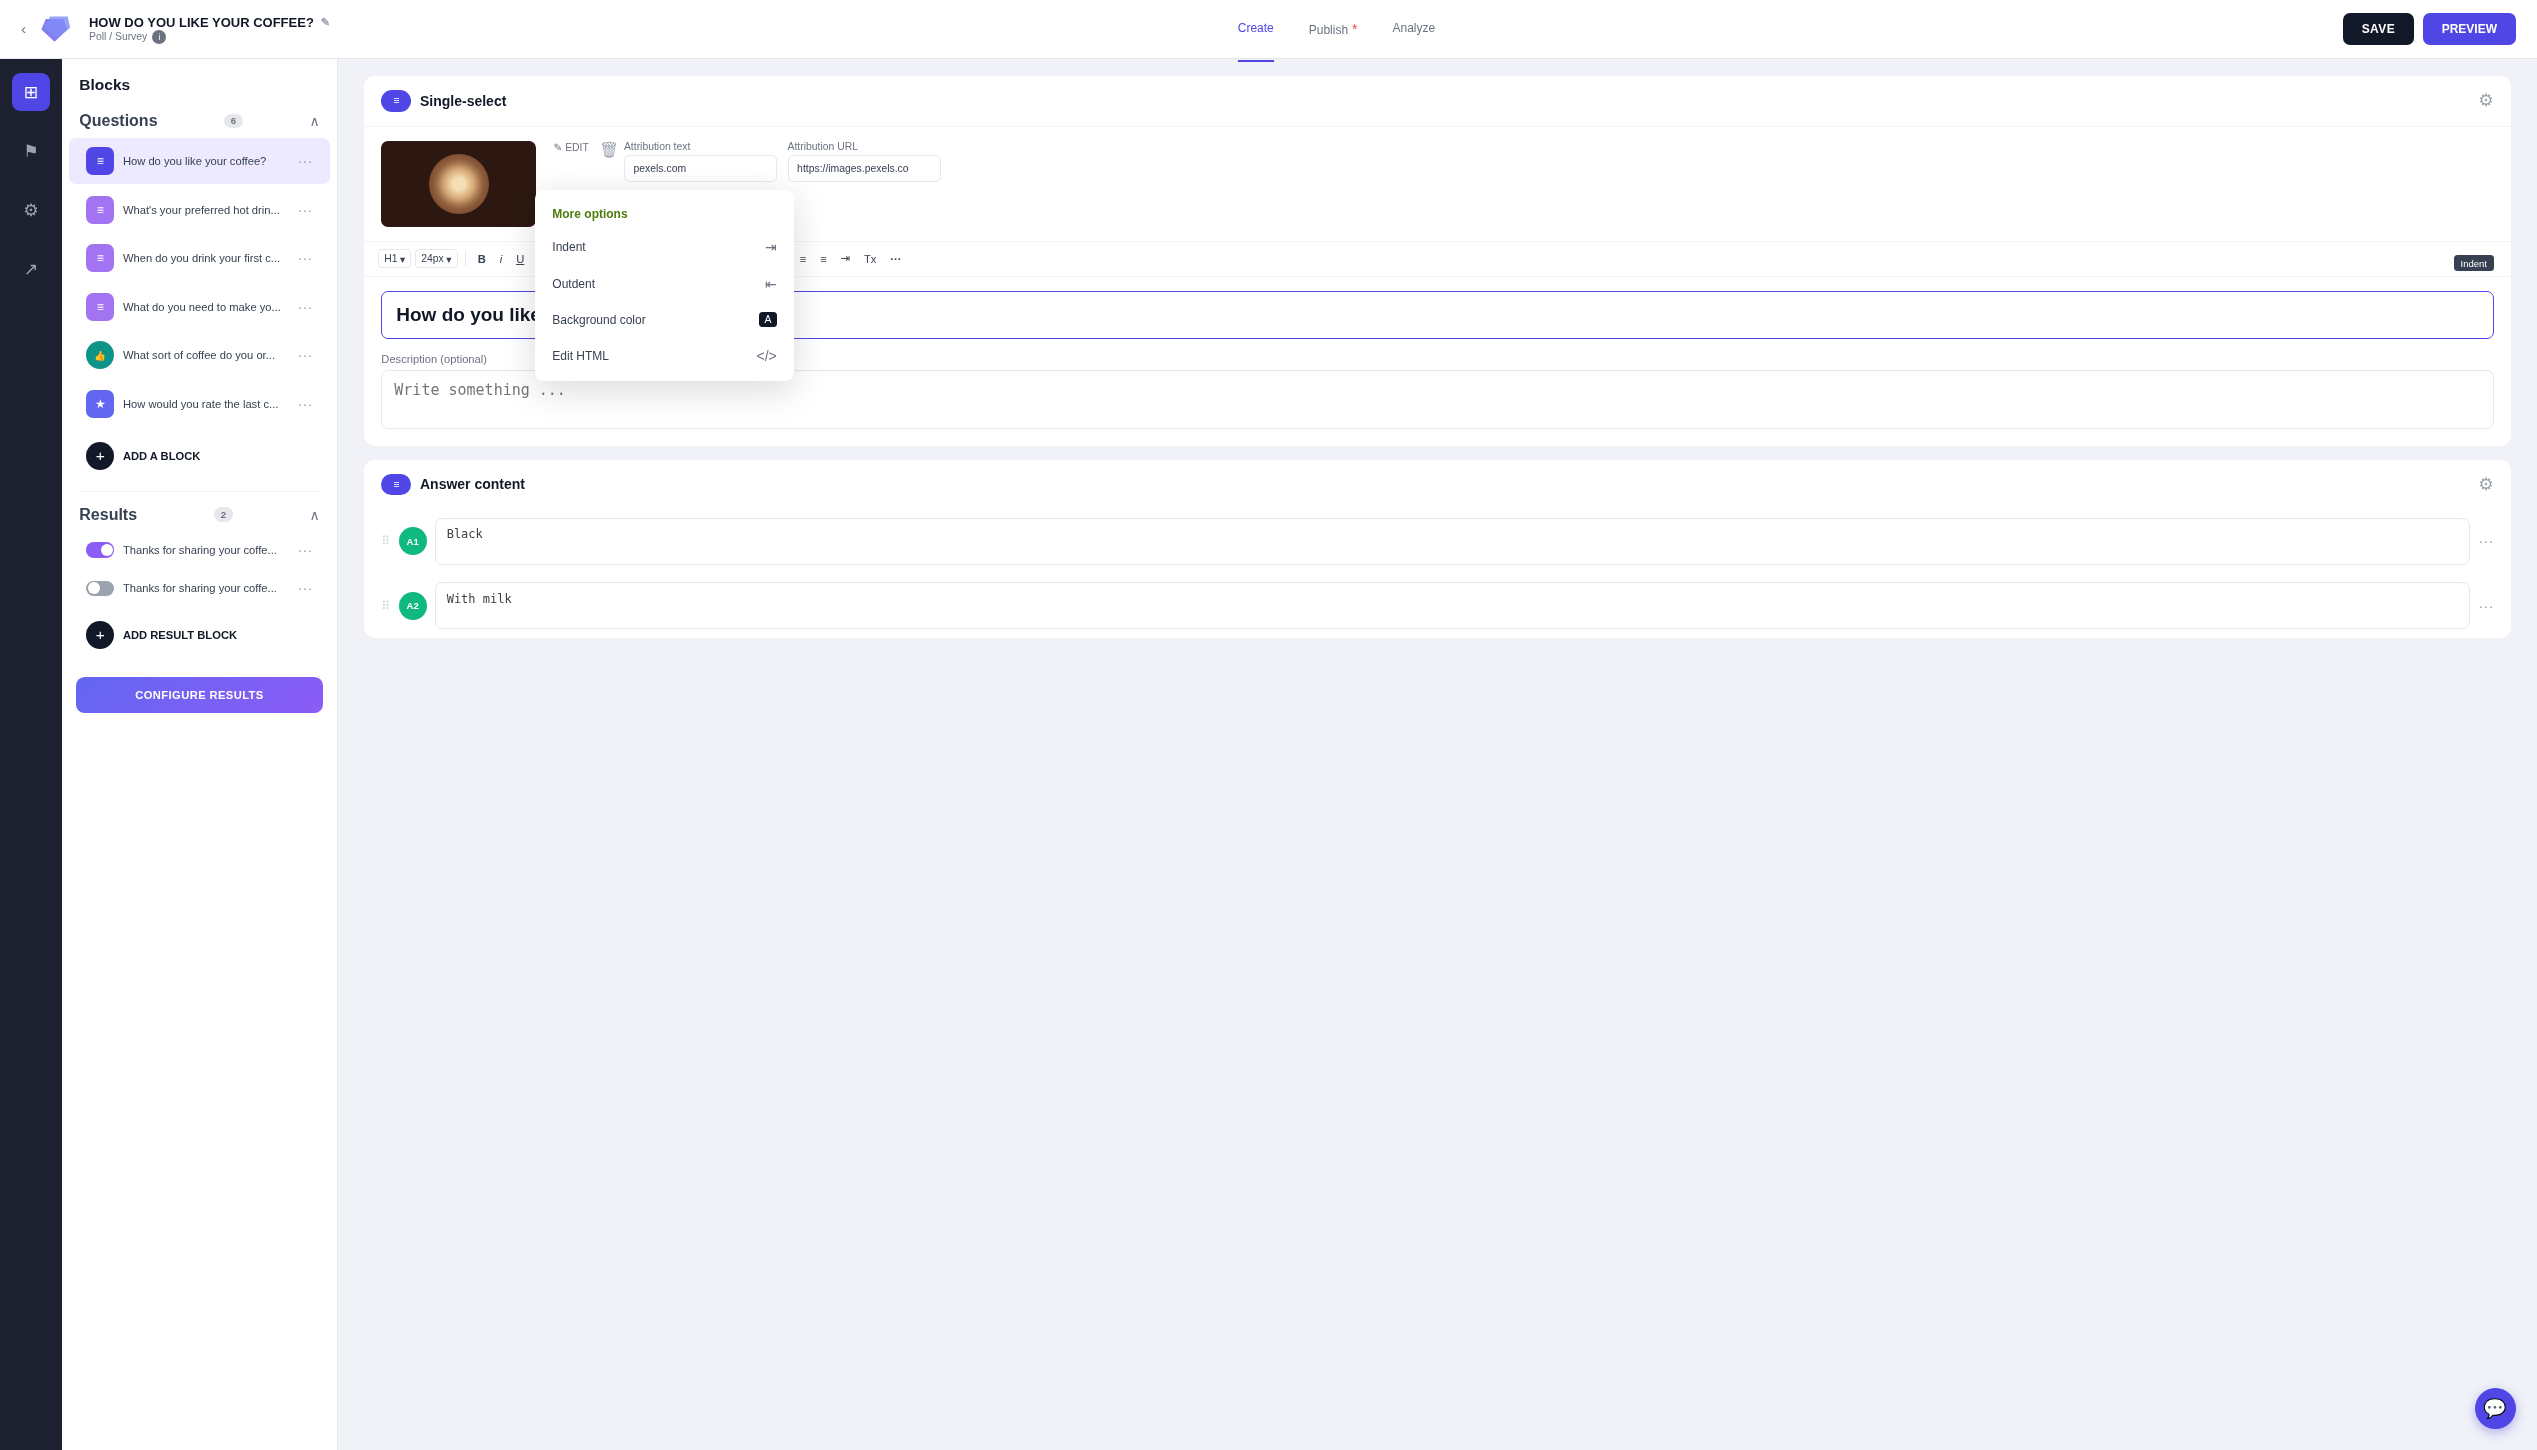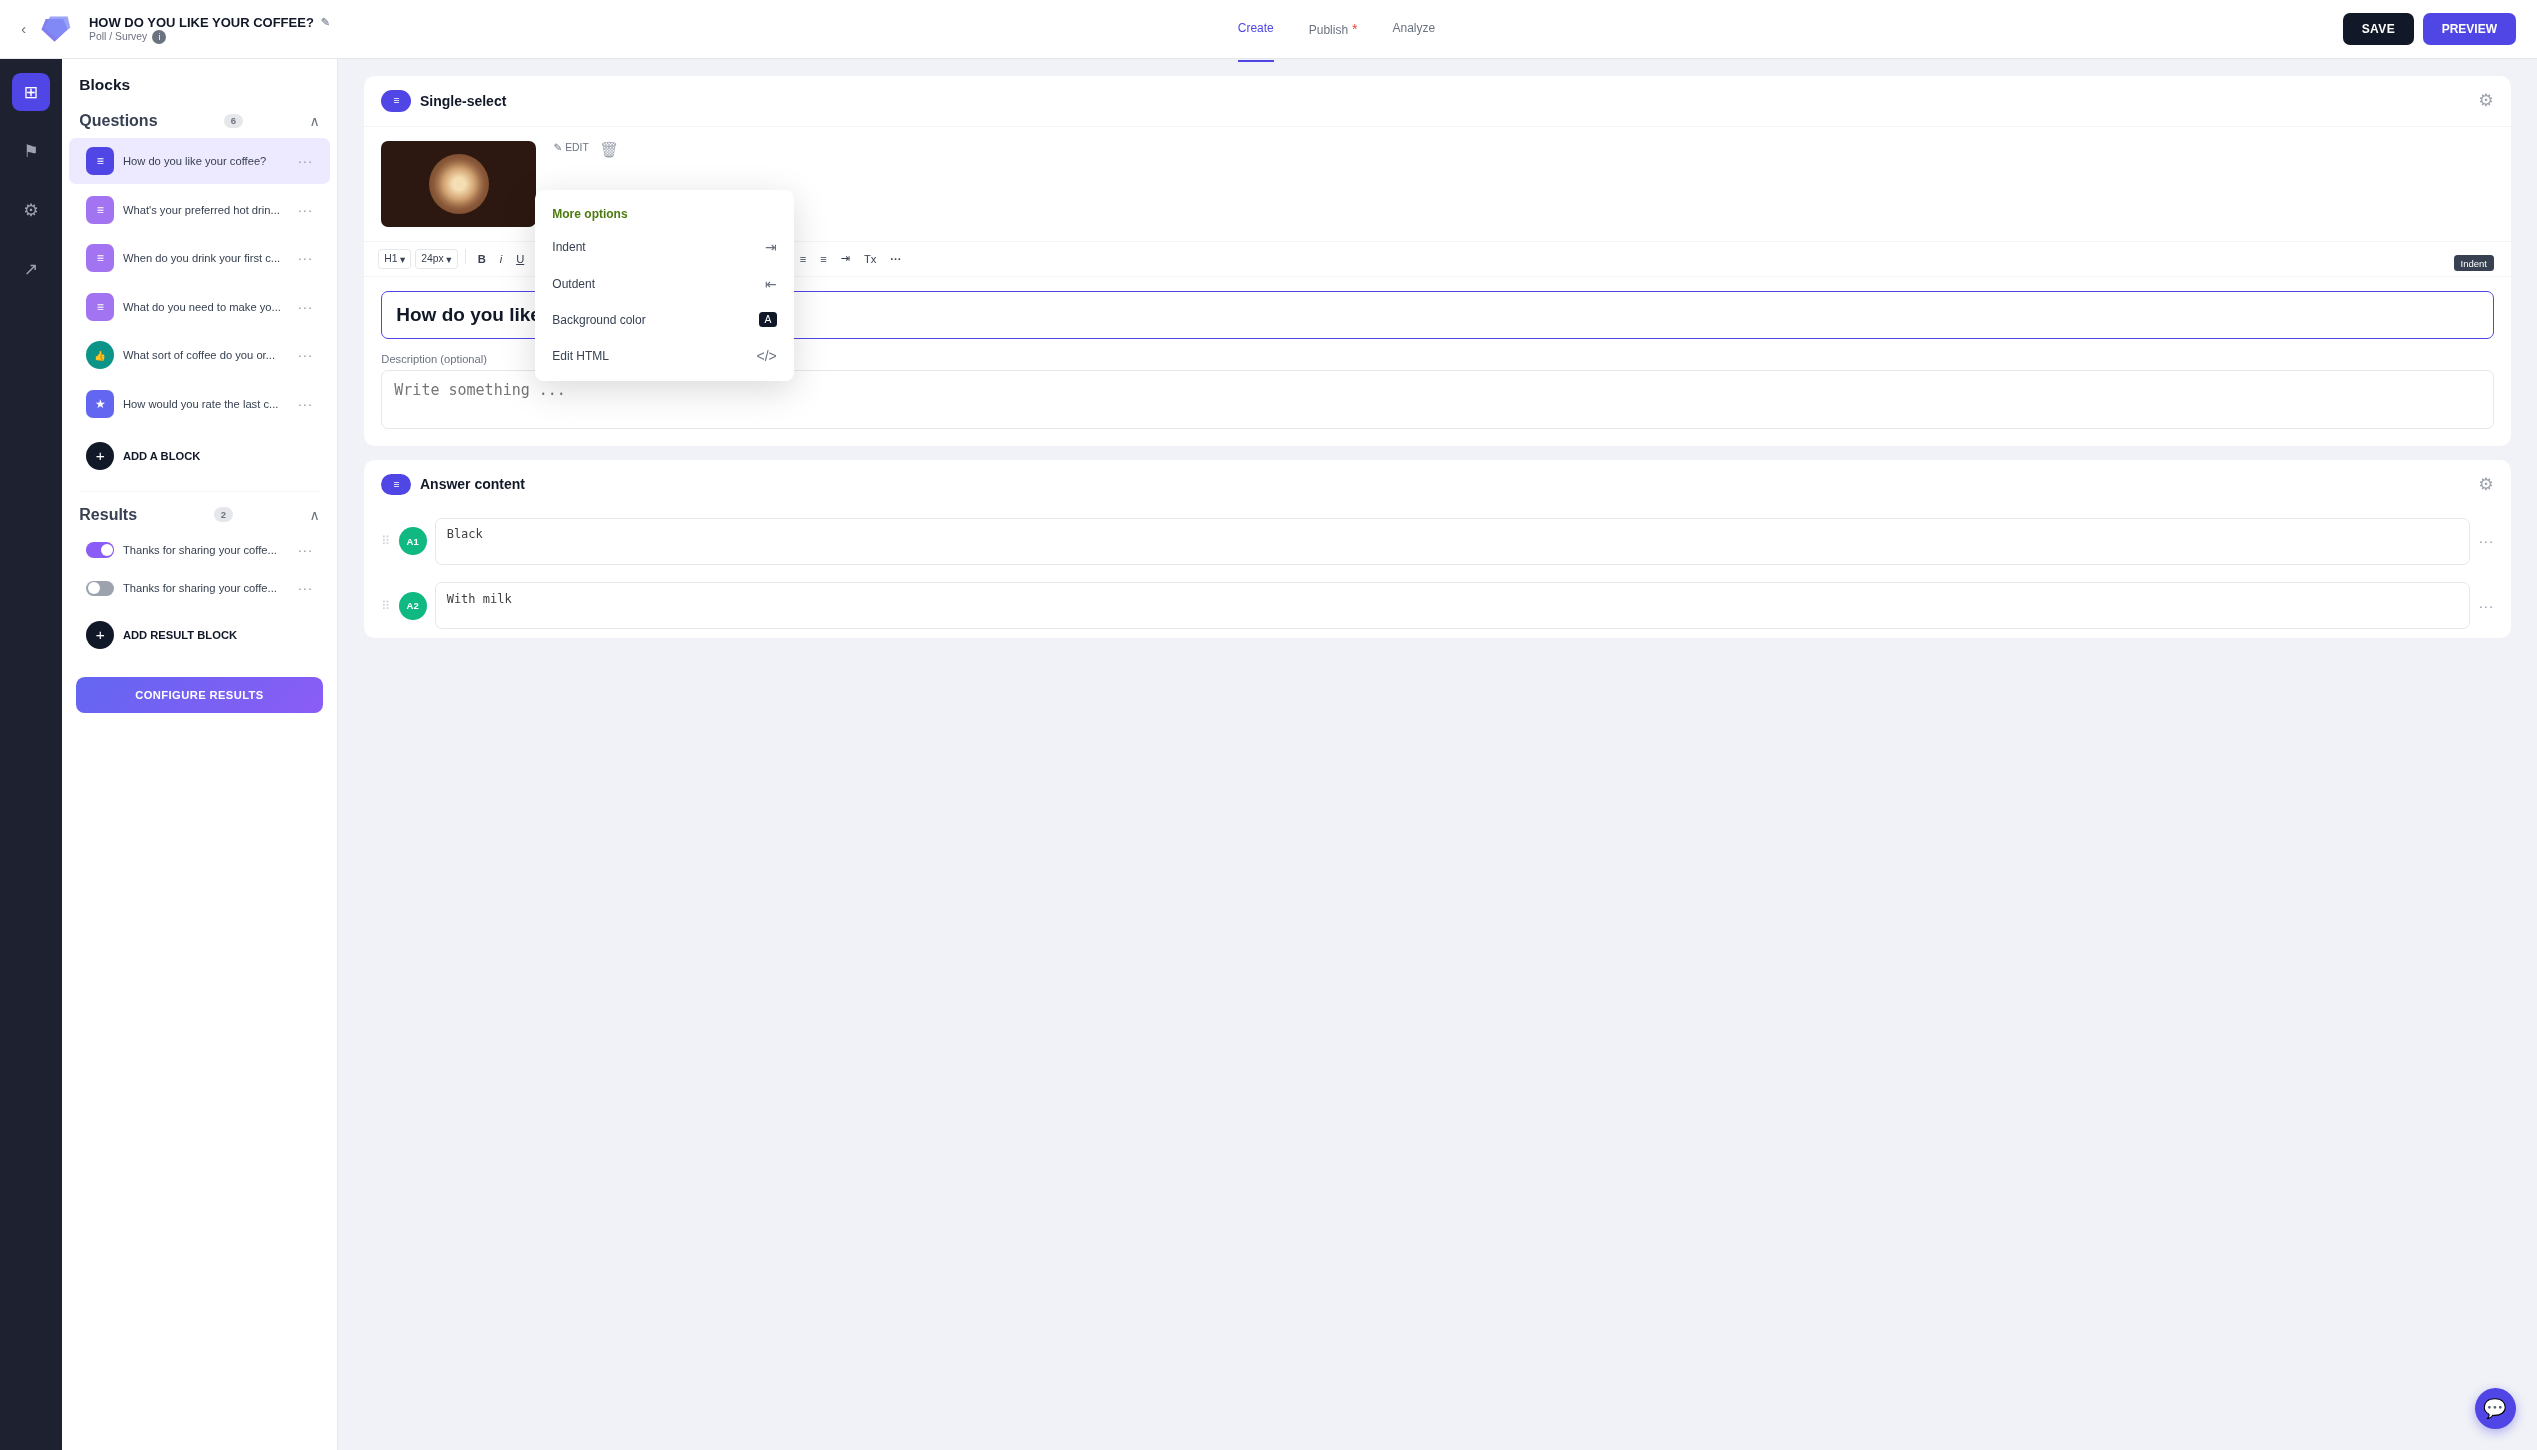--- a/index.html
+++ b/index.html
@@ -70,21 +70,21 @@
     
     .image-section { padding: 14px 17.3px; display: flex; gap: 17.3px; }
     .attr-fields { flex: 1; display: flex; gap: 5px; }
     .attr-row { display: flex; gap: 10.4px; align-items: flex-start; }
     .attr-label { font-size: 10.4px; color: #6b7280; margin-bottom: 3.5px; font-weight: 500; }
     .attr-input { border: 0.9px solid #e5e7eb; border-radius: 5.2px; padding: 7px 8.6px; font-size: 10.4px; color: #374151; width: 100%; }
     .attr-group { flex: 1; }
     .delete-icon { font-size: 15.5px; color: #9ca3af; cursor: pointer; }
 
     
-    .toolbar { display: flex; gap: 3.5px; padding: 7px 14px; border-top: 0.9px solid #f3f4f6; border-bottom: 0.9px solid #f3f4f6; flex-wrap: wrap; background: #fff; }
+    .toolbar { display: flex; align-items: center; gap: 3.5px; padding: 7px 14px; border-top: 0.9px solid #f3f4f6; border-bottom: 0.9px solid #f3f4f6; flex-wrap: wrap; background: #fff; }
     .toolbar-btn { padding: 3.5px 5.2px; border-radius: 3.5px; cursor: pointer; font-size: 11.2px; color: #374151; border: none; background: transparent; display: flex; align-items: center; }
     .toolbar-select { border: 0.9px solid #e5e7eb; border-radius: 3.5px; padding: 2.6px 5.2px; font-size: 10.4px; color: #374151; cursor: pointer; display: flex; align-items: center; gap: 2.6px; }
     .toolbar-divider { width: 0.9px; height: 15.5px; background: #e5e7eb; margin: 0 3.5px; }
 
     
     .question-input-area { padding: 14px 17.3px; }
     .question-input { border: 1.7px solid #4f46e5; border-radius: 7px; padding: 12px 14px; font-size: 19px; font-weight: 700; color: #111827; width: 100%; outline: none; }
     .description-label { font-size: 11.2px; color: #6b7280; margin-bottom: 5.2px; }
     .description-input { border: 0.9px solid #e5e7eb; border-radius: 7px; padding: 10.4px 12px; font-size: 15px; color: #9ca3af; width: 100%; min-height: 48px; resize: none; outline: none; }
     .dropdown-menu { position: absolute; top: 190px; left: 535px; background: #fff; border-radius: 8.6px; box-shadow: 0 8.6px 35px rgba(0,0,0,0.15); z-index: 200; width: 259px; padding: 7px 0; pointer-events: all; }
@@ -253,20 +253,30 @@
         <div class="coffee-image">
           <div class="coffee-circle"></div>
           <div class="coffee-latte"></div>
         </div>
         <div class="attr-fields">
           <div class="attr-row">
             <div style="flex:1">
               <div class="attr-label">✎ <span>EDIT</span></div>
             </div>
             <span class="delete-icon">🗑</span>
+          </div>
+          <div class="attr-row">
+            <div class="attr-group">
+              <div class="attr-label">Attribution text</div>
+              <input class="attr-input" value="pexels.com" style="">
+            </div>
+            <div class="attr-group">
+              <div class="attr-label">Attribution URL</div>
+              <input class="attr-input" value="https://images.pexels.co" style="">
+            </div>
           </div>
         </div>
       </div>
 
       <div class="toolbar">
         <div class="toolbar-select">
           <span>H1</span> ▾
         </div>
         <div class="toolbar-select">
           <span>24px</span> ▾

